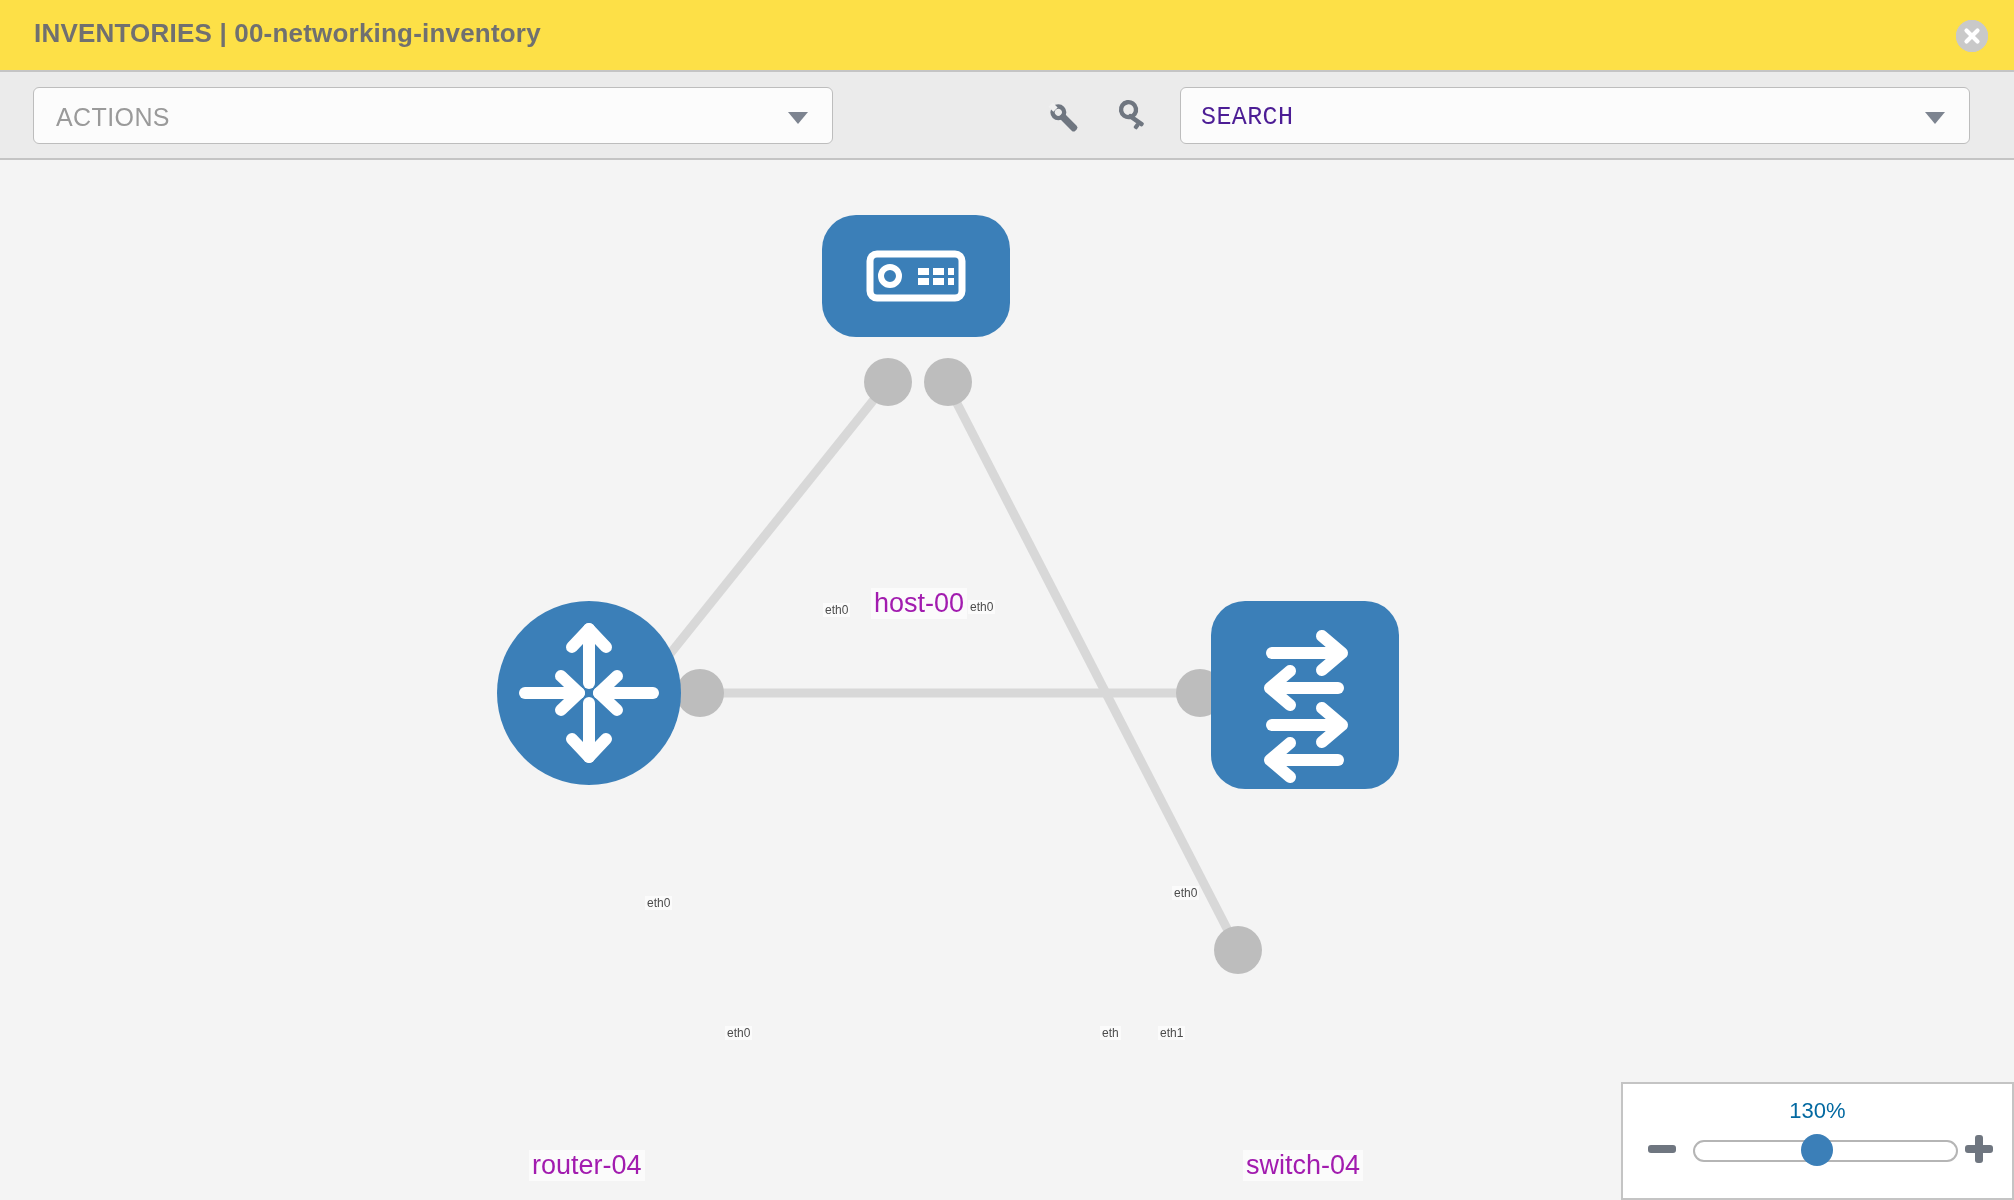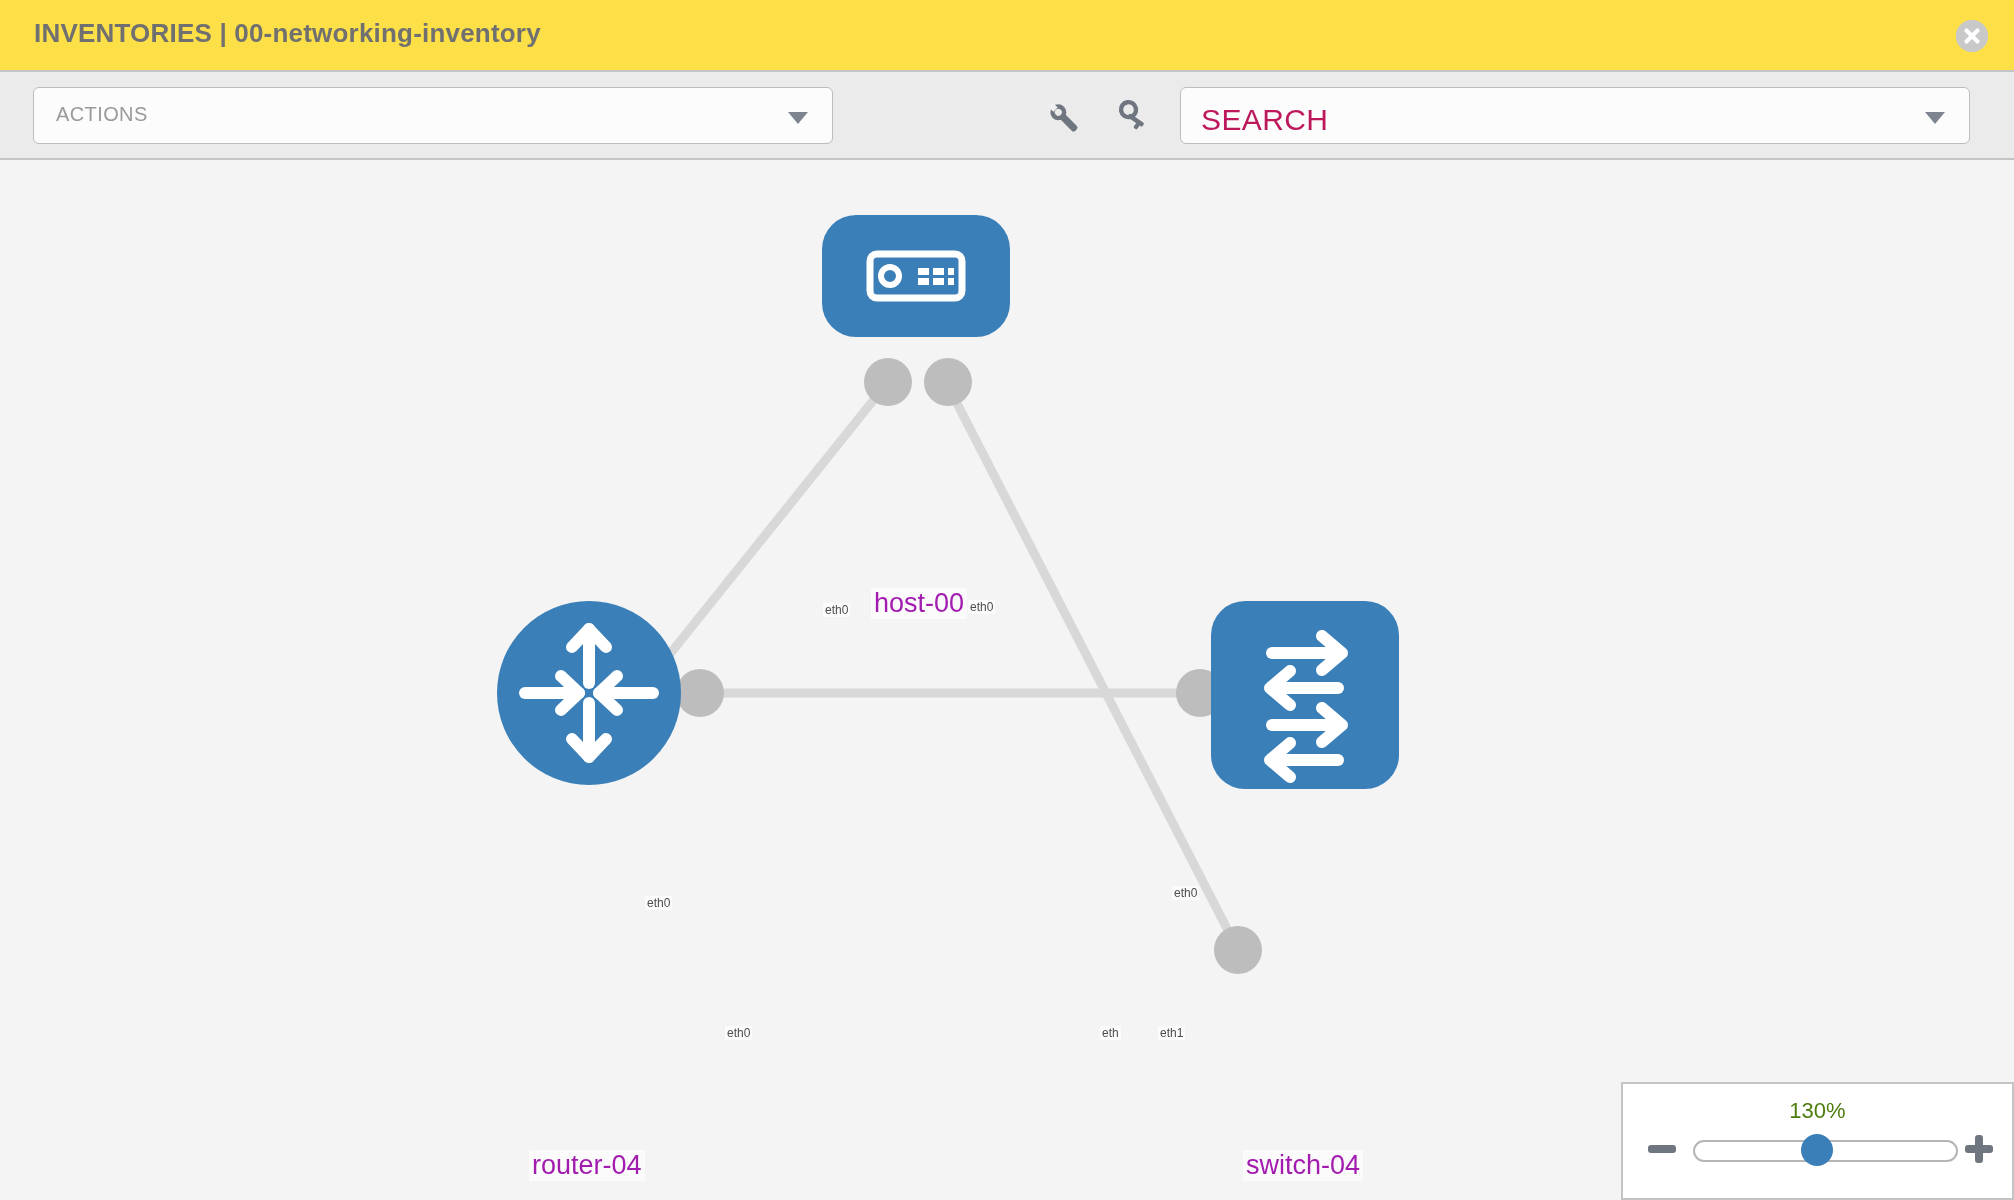--- a/index.html
+++ b/index.html
@@ -67,21 +67,21 @@
     background: #fcfcfc;
     border: 1px solid #bdbdbd;
     border-radius: 6px;
     box-sizing: border-box;
     cursor: pointer;
   }
   .actions-label {
     position: absolute;
     left: 22px;
     top: 15px;
-    font-size: 20px;
+    font-size: 25px;
     color: #9a9a9a;
     letter-spacing: 0.4px;
   }
   .caret {
     position: absolute;
     right: 24px;
     top: 24px;
     width: 0; height: 0;
     border-left: 10px solid transparent;
     border-right: 10px solid transparent;
@@ -107,23 +107,24 @@
     background: #fcfcfc;
     border: 1px solid #bdbdbd;
     border-radius: 6px;
     box-sizing: border-box;
     cursor: text;
   }
   .search-label {
     position: absolute;
     left: 20px;
     top: 15px;
-    font-size: 30px;
-    color: #be185d;
+    font-size: 25px;
+    color: #4c1d95;
     letter-spacing: 0.4px;
+    font-family: Liberation Mono, monospace;
   }
 
   
   .canvas {
     position: absolute;
     left: 0;
     top: 160px;
     width: 2014px;
     height: 1040px;
     background: #f4f4f4;
@@ -161,21 +162,21 @@
     background: #ffffff;
     border: 2px solid #c4c4c4;
     box-sizing: border-box;
   }
   .zoom-value {
     position: absolute;
     width: 100%;
     top: 14px;
     text-align: center;
     font-size: 22px;
-    color: #4d7c0f;
+    color: #0369a1;
   }
   .zoom-minus, .zoom-plus {
     position: absolute;
     top: 48px;
     width: 34px;
     height: 34px;
     cursor: pointer;
   }
   .zoom-minus { left: 22px; }
   .zoom-plus  { right: 16px; }

